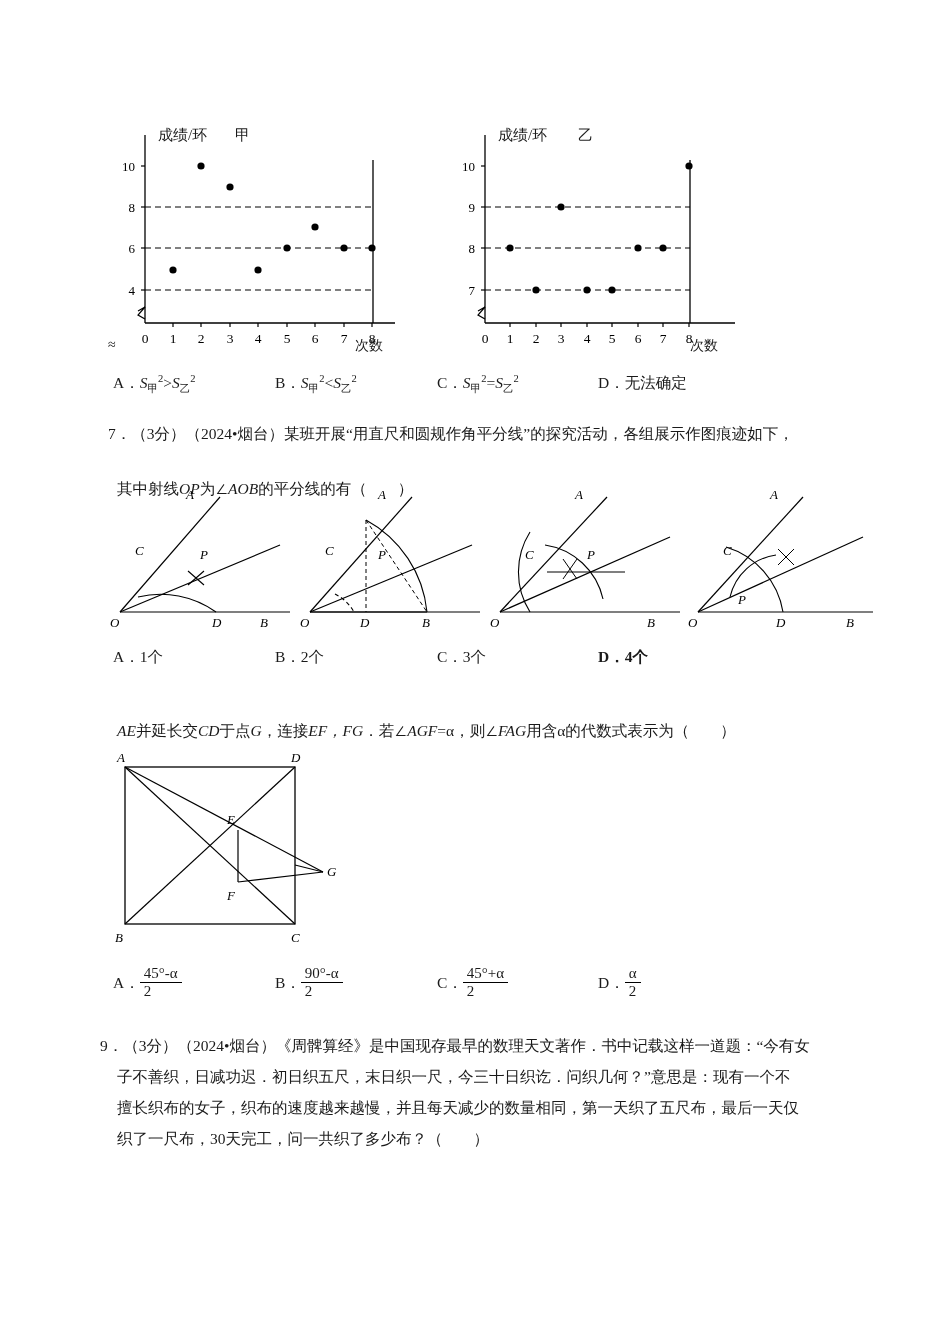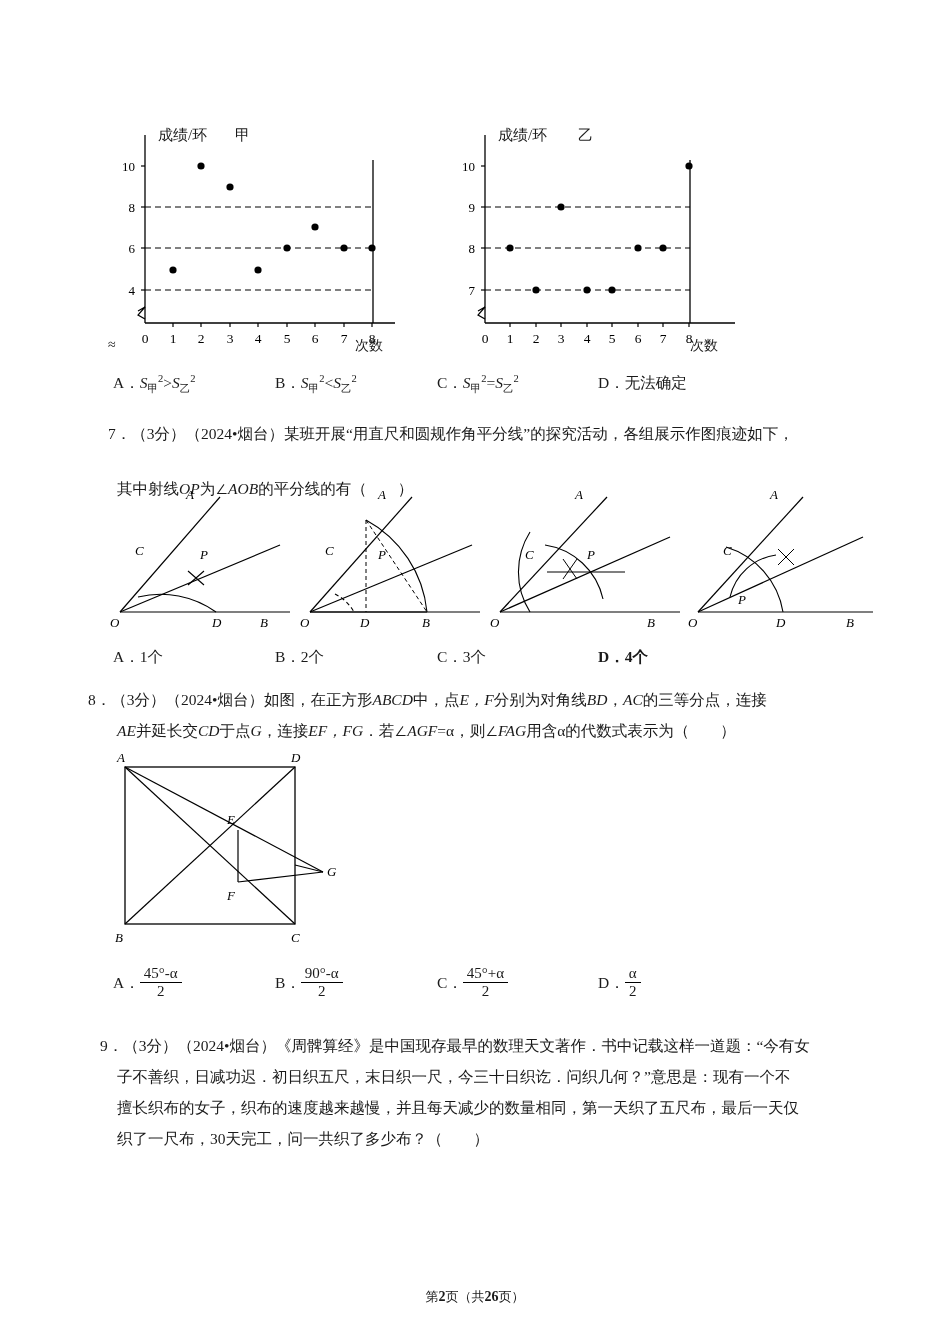--- a/index.html
+++ b/index.html
@@ -22,21 +22,21 @@
     position:absolute; left:0; right:0; bottom:38px;
     text-align:center; font-size:13px; font-family:"Liberation Serif", serif;
   }
   .footer b { font-size:14px; }
 
   .ital { font-style:italic; }
   sup { font-size:0.68em; }
   sub { font-size:0.68em; }
 
   .frac {
-    display:inline-block; text-align:center; vertical-align:middle;
+    display:inline-block; vertical-align:middle;
     position:relative; top:-2px;
   }
   .frac .num { display:block; padding:0 4px; font-size:15px; }
   .frac .den { display:block; border-top:1.2px solid #000; padding:0 4px; font-size:15px; }
 </style>
 </head>
 <body>
 
 <div class="page">
 
@@ -226,23 +226,20 @@
       <text x="98" y="140" font-size="13" font-style="italic" font-family="Liberation Serif, serif">D</text>
       <text x="168" y="140" font-size="13" font-style="italic" font-family="Liberation Serif, serif">B</text>
     </g>
   </svg>
 
   <div class="opt-row" style="left:113px;top:647px;">A．1个</div>
   <div class="opt-row" style="left:275px;top:647px;">B．2个</div>
   <div class="opt-row" style="left:437px;top:647px;">C．3个</div>
   <div class="opt-row" style="left:598px;top:647px;font-weight:bold;">D．4个</div>
 
-  <div class="body-line" style="left:88px;top:690px;">
-    <span>8．</span><span>（3分）</span><span>（2024•烟台）</span><span>如图，在正方形</span><span class="ital">ABCD</span><span>中，点</span><span class="ital">E，F</span><span>分别为对角线</span><span class="ital">BD</span><span>，</span><span class="ital">AC</span><span>的三等分点，连接</span>
-  </div>
   <div class="body-line" style="left:117px;top:721px;">
     <span class="ital">AE</span><span>并延长交</span><span class="ital">CD</span><span>于点</span><span class="ital">G</span><span>，连接</span><span class="ital">EF，FG</span><span>．若∠</span><span class="ital">AGF</span><span>=α，则∠</span><span class="ital">FAG</span><span>用含α的代数式表示为（　　）</span>
   </div>
 
   <svg width="290" height="200" style="position:absolute;left:105px;top:752px;">
 
     <rect x="20" y="15" width="170" height="157" fill="none" stroke="#000" stroke-width="1.3"></rect>
 
     <line x1="20" y1="15" x2="190" y2="172" stroke="#000" stroke-width="1.2"></line>
     <line x1="190" y1="15" x2="20" y2="172" stroke="#000" stroke-width="1.2"></line>
@@ -276,17 +273,14 @@
     <span>D．</span><span class="frac"><span class="num">α</span><span class="den">2</span></span>
   </div>
 
   <div class="body-line" style="left:100px;top:1036px;text-align:center;">
     <span>9．</span><span>（3分）</span><span>（2024•烟台）</span><span>《周髀算经》是中国现存最早的数理天文著作．书中记载这样一道题：“今有女</span>
   </div>
   <div class="body-line" style="left:117px;top:1098px;">擅长织布的女子，织布的速度越来越慢，并且每天减少的数量相同，第一天织了五尺布，最后一天仅</div>
   <div class="body-line" style="left:117px;top:1067px;">子不善织，日减功迟．初日织五尺，末日织一尺，今三十日织讫．问织几何？”意思是：现有一个不</div>
   <div class="body-line" style="left:117px;top:1129px;">织了一尺布，30天完工，问一共织了多少布？（　　）</div>
 
-  <div class="footer">
-    <span>第</span><b>2</b><span>页（共</span><b>26</b><span>页）</span>
-  </div>
 
 </div>
 
 </body></html>

